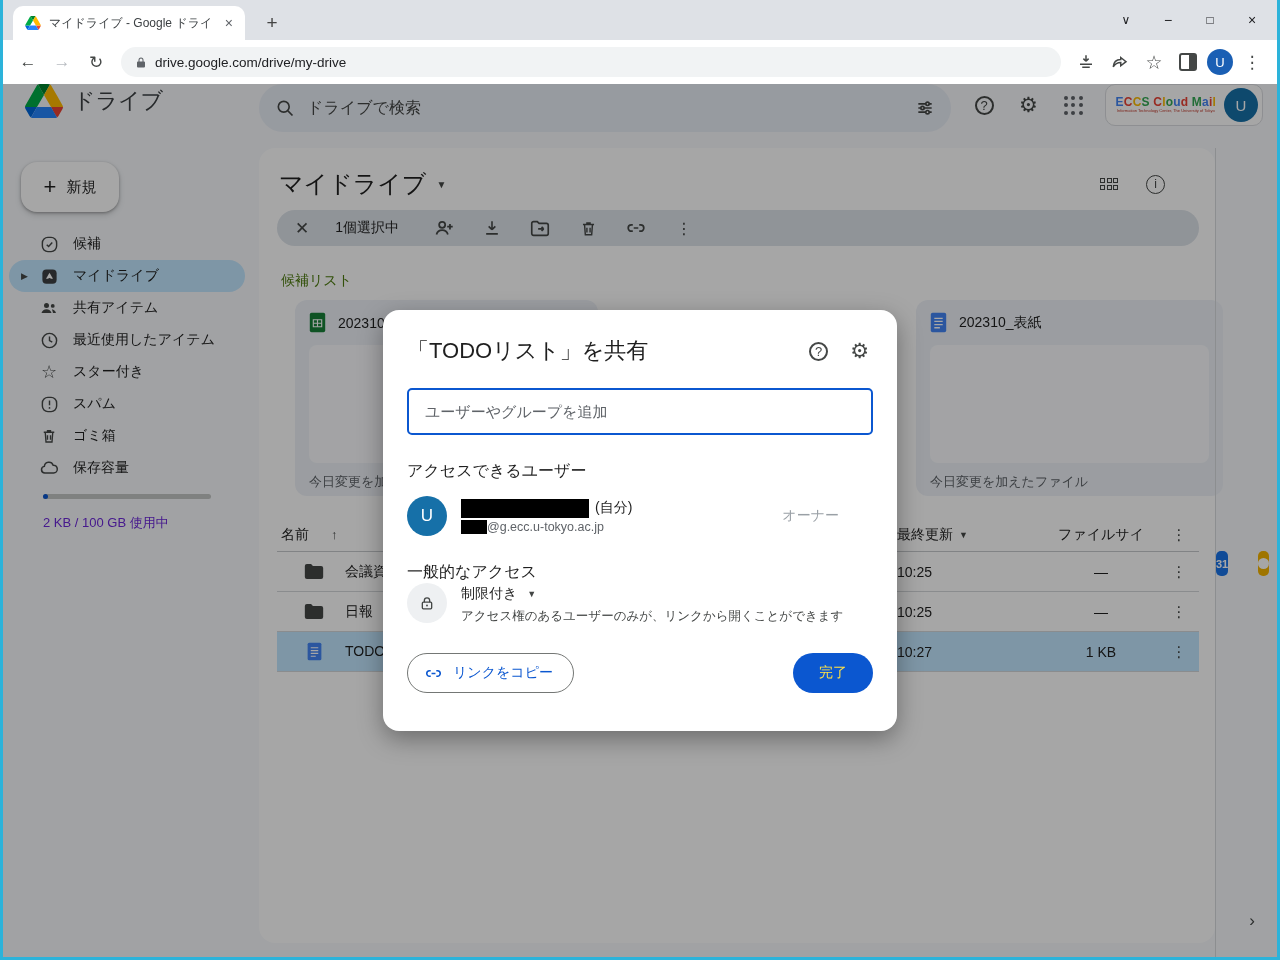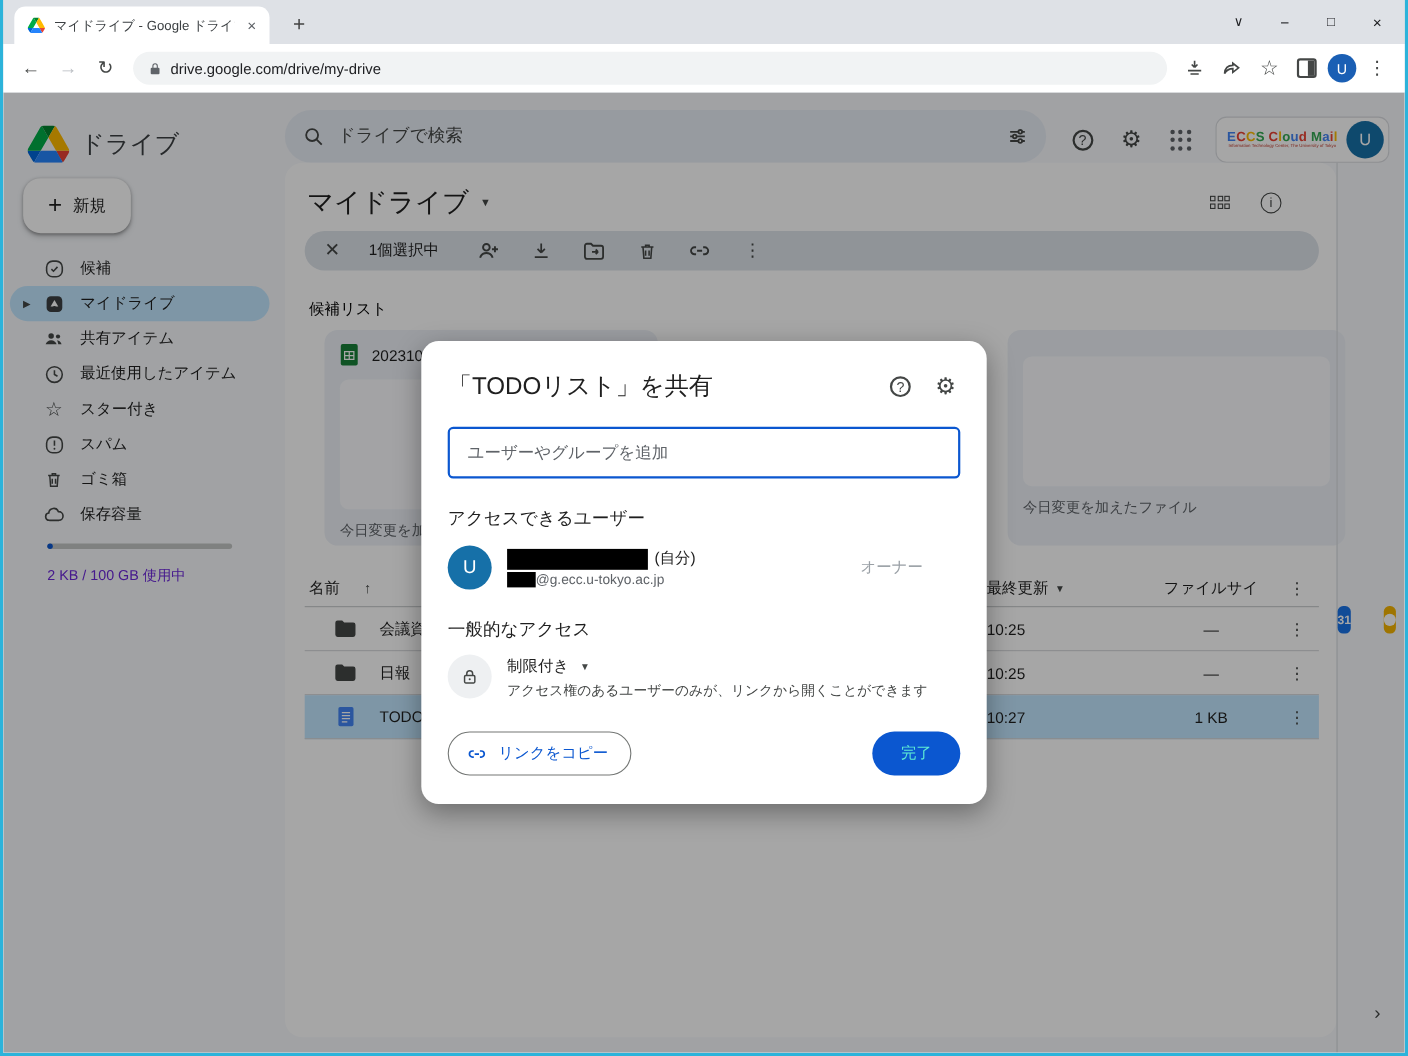--- a/index.html
+++ b/index.html
@@ -28,21 +28,21 @@
   .addressbar { flex:1; height:30px; background:#f1f3f4; border-radius:15px; display:flex; align-items:center;
                 padding:0 14px; gap:8px; margin:0 6px; }
   .url-text { font-size:13.5px; color:#202124; }
   .avatar-sm { width:26px; height:26px; border-radius:50%; background:#1a5fb4; color:#fff; font-size:13px;
                display:flex; align-items:center; justify-content:center; }
   .panel-ico { width:18px; height:18px; border:2px solid #444746; border-radius:3px; position:relative; }
   .panel-ico::after { content:""; position:absolute; right:0; top:0; bottom:0; width:45%; background:#444746; }
 
   
   .app { position:absolute; top:84px; left:0; right:0; bottom:0; background:#f7f9fc; overflow:hidden; }
-  .drive-header { position:absolute; top:0; left:0; right:0; height:64px; display:flex; align-items:flex-end; }
+  .drive-header { position:absolute; top:0; left:0; right:0; height:64px; display:flex; align-items:flex-start; }
   .logo-block { width:256px; display:flex; align-items:center; gap:10px; padding-left:22px; }
   .logo-name { font-size:22px; color:#3c4043; }
   .searchbar { width:692px; height:48px; background:#e9eef6; border-radius:24px; display:flex; align-items:center;
                padding:0 16px; gap:12px; }
   .searchbar input { flex:1; border:none; outline:none; background:transparent; font-size:16px; color:#1f1f1f;
                      font-family:inherit; }
   .searchbar input::placeholder { color:#444746; opacity:1; }
   .hdr-right { flex:1; display:flex; align-items:center; justify-content:flex-end; gap:22px; padding-right:14px; }
   .round-ico { width:26px; height:26px; display:flex; align-items:center; justify-content:center; color:#444746; }
   .help-circle { width:19px; height:19px; border:2px solid #444746; border-radius:50%; font-size:13px;
@@ -86,21 +86,21 @@
   .view-icos { display:flex; align-items:center; gap:28px; padding-right:26px; }
   .grid-ico { display:grid; grid-template-columns:repeat(3,5px); grid-template-rows:repeat(2,5px); gap:1.5px; }
   .grid-ico i { border:1.4px solid #444746; }
   .info-circle { width:19px; height:19px; border:1.8px solid #444746; border-radius:50%; font-size:12px;
                  display:flex; align-items:center; justify-content:center; color:#444746; }
   .sel-toolbar { margin-top:4px; height:36px; background:#dde3ea; border-radius:18px; display:flex;
                  align-items:center; gap:26px; padding:0 18px; }
   .sel-close { font-size:17px; color:#444746; }
   .sel-count { font-size:14px; color:#1f1f1f; margin-right:8px; }
   .tb-ico { width:22px; height:22px; display:flex; align-items:center; justify-content:center; color:#444746; }
-  .sugg-label { margin:26px 0 10px 4px; font-size:14px; color:#000000; }
+  .sugg-label { margin:26px 0 10px 4px; font-size:14px; color:#4d7c0f; }
   .cards-row { position:relative; height:196px; }
   .file-card { position:absolute; top:0; width:303px; height:196px; background:#eef2f8; border-radius:12px;
                padding:12px 14px; }
   .card-head { display:flex; align-items:center; gap:12px; font-size:14px; color:#1f1f1f; }
   .card-preview { margin-top:12px; height:118px; background:#fafbfd; border-radius:8px; }
   .card-caption { margin-top:10px; font-size:13px; color:#5f6368; }
   .list-header, .file-row { display:flex; align-items:center; }
   .list-header { margin-top:22px; height:34px; border-bottom:1px solid #c7cacc; font-size:14px; color:#1f1f1f; }
   .col-name { flex:1; display:flex; align-items:center; gap:10px; padding-left:4px; }
   .col-mod { width:146px; display:flex; align-items:center; gap:6px; }
@@ -143,32 +143,32 @@
   .owner-avatar { width:40px; height:40px; border-radius:50%; background:#1670a8; color:#fff; font-size:17px;
                   display:flex; align-items:center; justify-content:center; margin-right:14px; }
   .owner-lines { flex:1; }
   .owner-line1 { display:flex; align-items:center; gap:6px; }
   .redact-name { width:128px; height:19px; background:#000; }
   .self-label { font-size:14px; color:#1f1f1f; }
   .owner-line2 { display:flex; align-items:center; margin-top:2px; }
   .redact-email { width:26px; height:14px; background:#000; }
   .email-suffix { font-size:12.5px; color:#5f6368; }
   .owner-role { font-size:14px; color:#9aa0a6; padding-right:34px; }
-  .access-row { margin-top:12px; display:flex; align-items:flex-start; }
+  .access-row { margin-top:0; display:flex; align-items:flex-start; }
   .lock-circle { width:40px; height:40px; border-radius:50%; background:#eef0f2; display:flex; align-items:center;
                  justify-content:center; margin-right:14px; }
   .access-level { font-size:14px; font-weight:500; color:#1f1f1f; display:flex; align-items:center; gap:10px;
                   padding-top:2px; }
   .access-caret { font-size:9px; color:#444746; }
   .access-desc { margin-top:5px; font-size:12.5px; color:#444746; }
   .modal-footer { margin-top:28px; display:flex; align-items:center; justify-content:space-between; }
   .copy-link-btn { height:40px; border:1px solid #747775; border-radius:20px; background:#fff; color:#0b57d0;
                    font-size:14px; display:flex; align-items:center; gap:10px; padding:0 20px 0 16px;
                    font-family:inherit; }
-  .done-btn { height:40px; border:none; border-radius:20px; background:#0b57d0; color:#5eead4; font-size:14px;
+  .done-btn { height:40px; border:none; border-radius:20px; background:#0b57d0; color:#fde047; font-size:14px;
               padding:0 26px; font-family:inherit; }
   svg { display:block; }
 </style>
 </head>
 <body>
 
 <div class="screen">
 
   <div class="tabstrip">
     <div class="tab">
@@ -429,20 +429,29 @@
                   <path d="M6 11h12v10H6z" fill="none" stroke="#fff" stroke-width="1.6"></path>
                   <path d="M6 16h12M12 11v10" stroke="#fff" stroke-width="1.6"></path>
                 </svg>
             </span>
             <span>202310_</span>
           </div>
           <div class="card-preview"></div>
           <div class="card-caption">今日変更を加えたファイル</div>
         </div>
         <div class="file-card" style="left:639px; width:307px;">
+          <div class="card-head">
+            <span>
+              <svg width="17" height="21" viewBox="0 0 24 30">
+                  <rect x="1" y="1" width="22" height="28" rx="2.5" fill="#4285f4"></rect>
+                  <path d="M6 9h12M6 13.5h12M6 18h12M6 22.5h8" stroke="#fff" stroke-width="1.8"></path>
+                </svg>
+            </span>
+            <span>202310_表紙</span>
+          </div>
           <div class="card-preview"></div>
           <div class="card-caption">今日変更を加えたファイル</div>
         </div>
       </div>
 
       <div class="list-header">
         <div class="col-name">
           <span>名前</span>
           <span class="sort-arrow">↑</span>
         </div>

